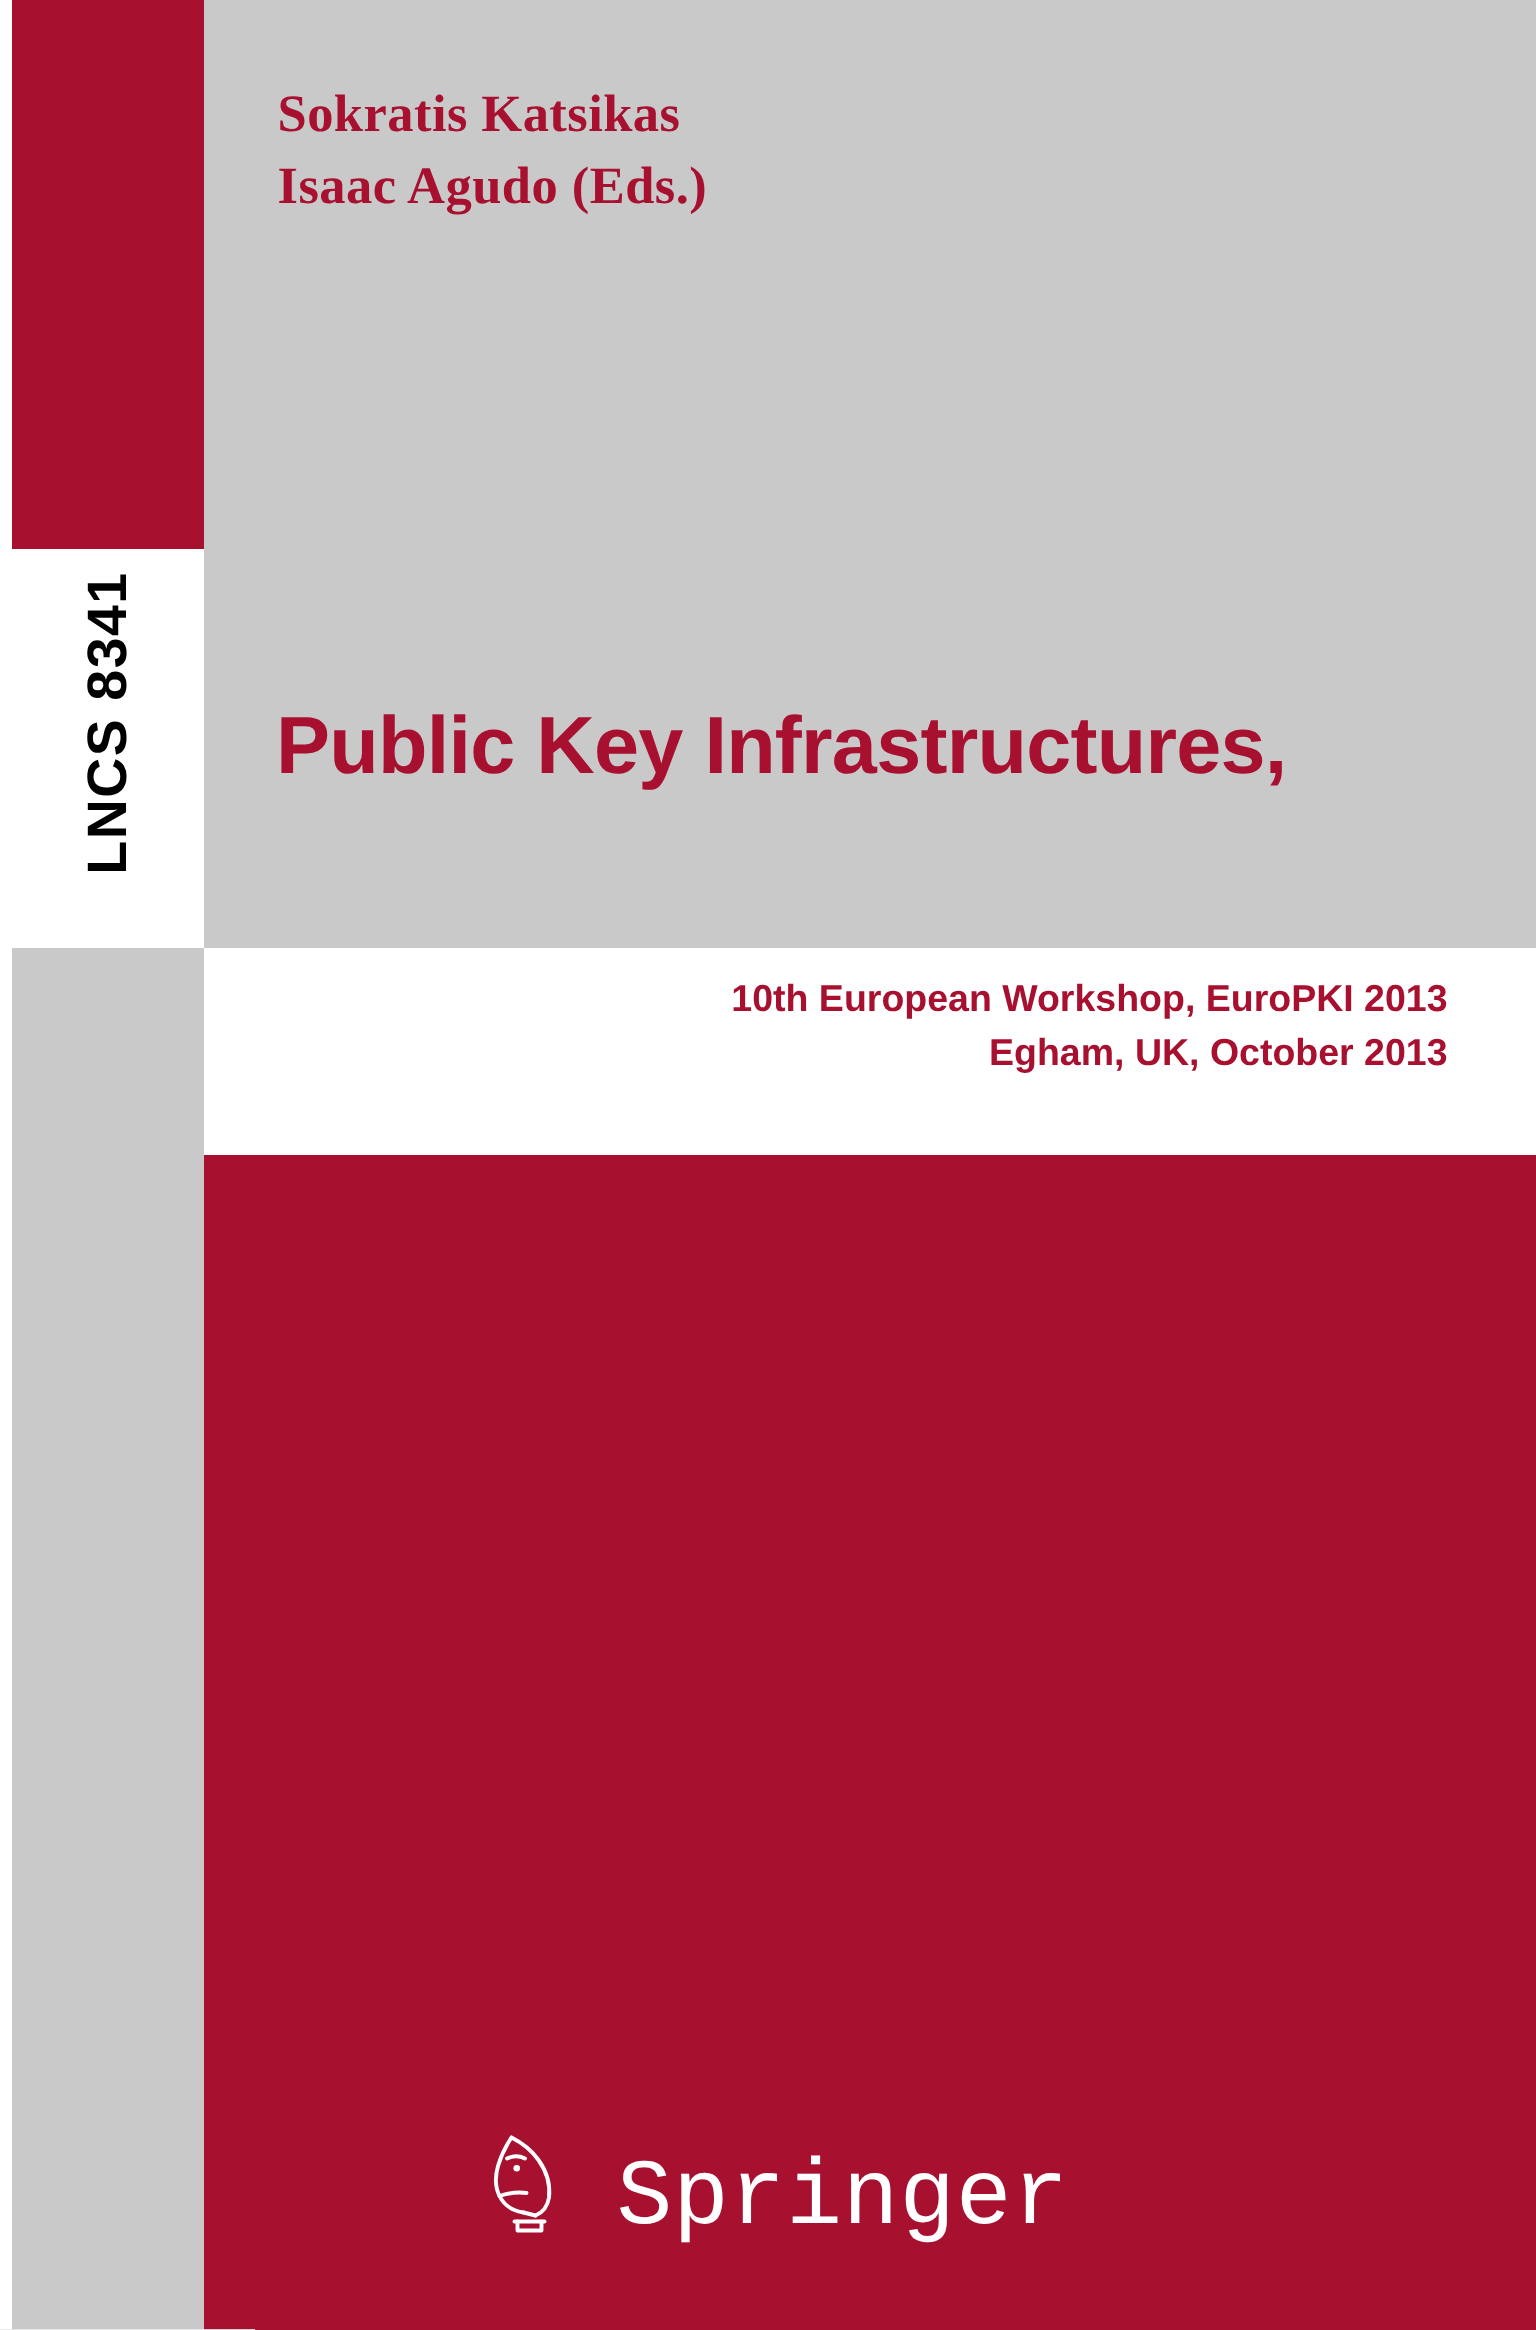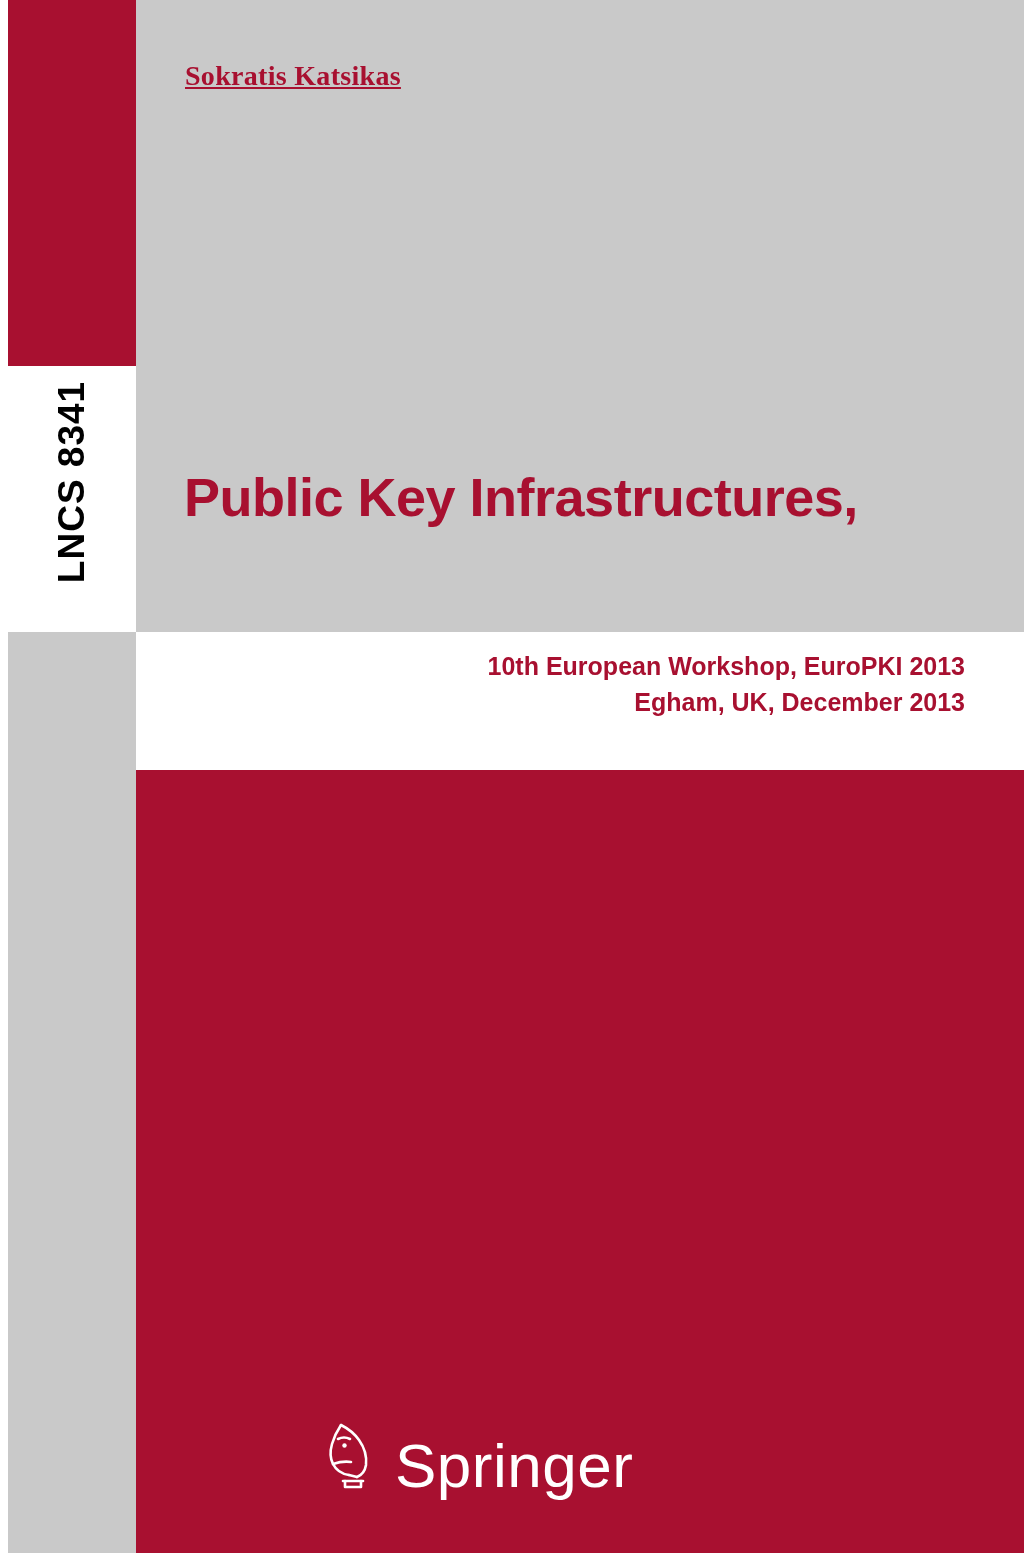--- a/index.html
+++ b/index.html
@@ -50,24 +50,23 @@
 
   
   .authors {
     position: absolute;
     left: 185px;
     top: 52px;
     width: 700px;
     color: #a81030;
     font-family: "Liberation Serif", serif;
     font-weight: bold;
-    font-size: 28px;
+    font-size: 35px;
     line-height: 48px;
     letter-spacing: 0.3px;
-    text-decoration: underline;
   }
   .authors div { white-space: nowrap; }
 
   
   .lncs-band {
     position: absolute;
     left: 8px;
     top: 366px;
     width: 128px;
     height: 266px;
@@ -167,57 +166,59 @@
     align-items: flex-end;
     gap: 14px;
   }
   .springer-mark {
     width: 60px;
     height: 74px;
     flex: 0 0 auto;
   }
   .springer-word {
     color: #ffffff;
-    font-family: Liberation Sans, sans-serif;
+    font-family: Liberation Mono, monospace;
     font-size: 62px;
     line-height: 62px;
     letter-spacing: 0.5px;
     position: relative;
     top: 6px;
+    margin-left: 16px;
   }
 </style>
 </head>
 <body>
 
 <div class="cover">
 
   <div class="spine-white"></div>
 
   <div class="top-grey"></div>
   <div class="top-red-block"></div>
 
   <div class="authors">
     <div>Sokratis Katsikas</div>
+    <div>Isaac Agudo (Eds.)</div>
   </div>
 
   <div class="lncs-band">
     <div class="lncs-label">LNCS 8341</div>
   </div>
 
   <div class="title-zone">
     <div class="title">
       <div>Public Key Infrastructures,</div>
     </div>
   </div>
 
   <div class="subtitle-band"></div>
   <div class="subtitle-grey-left"></div>
   <div class="subtitle">
     <div>10th European Workshop, EuroPKI 2013</div>
-    <div>Egham, UK, December 2013</div>
+    <div>Egham, UK, October 2013</div>
   </div>
 
   <div class="lower-grey-left"></div>
   <div class="lower-red">
 
     <div class="springer">
       <svg class="springer-mark" viewBox="0 0 60 74">
         <g fill="none" stroke="#ffffff" stroke-width="2.6" stroke-linecap="round" stroke-linejoin="round">
           <path d="M20 8 C16 14, 13 20, 11 27 C9 34, 9 41, 12 47 C15 53, 21 57, 28 58"></path>
           <path d="M20 8 C26 11, 33 16, 38 23 C43 30, 46 39, 45 48 C44 54, 41 58, 36 60"></path>

